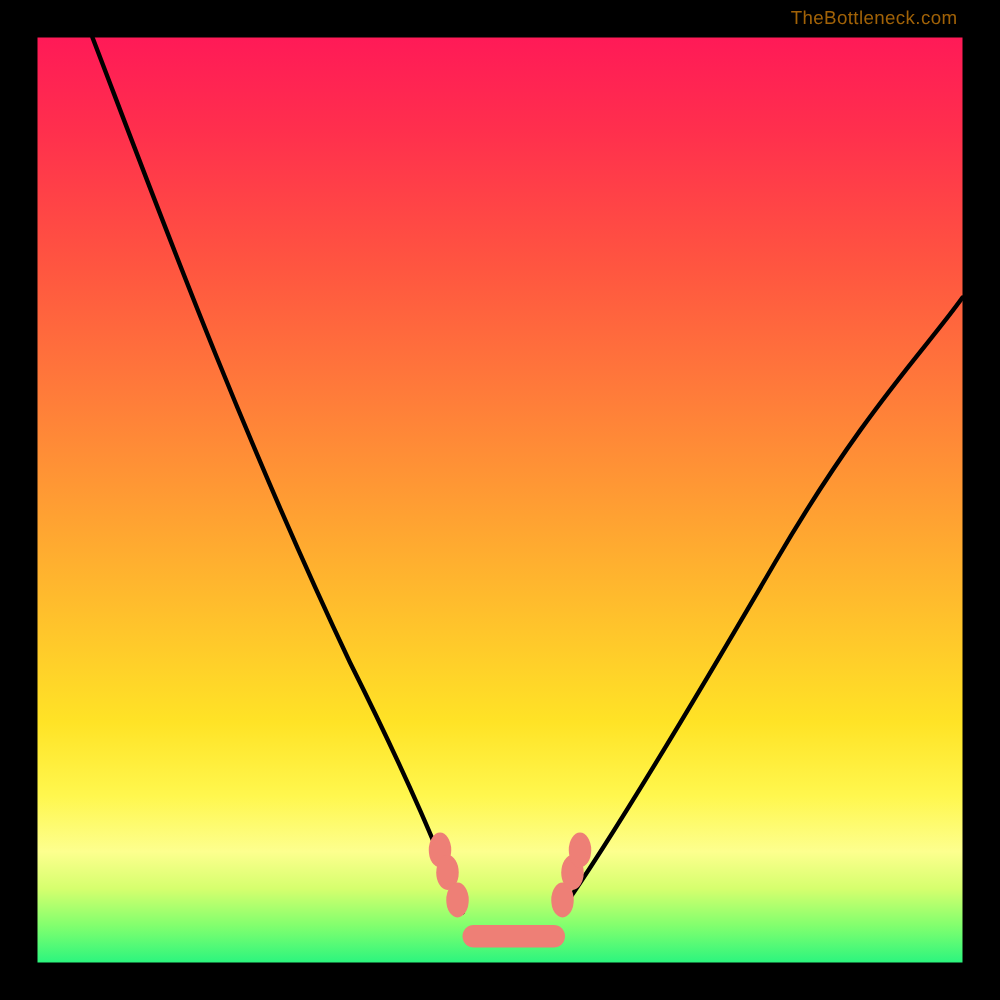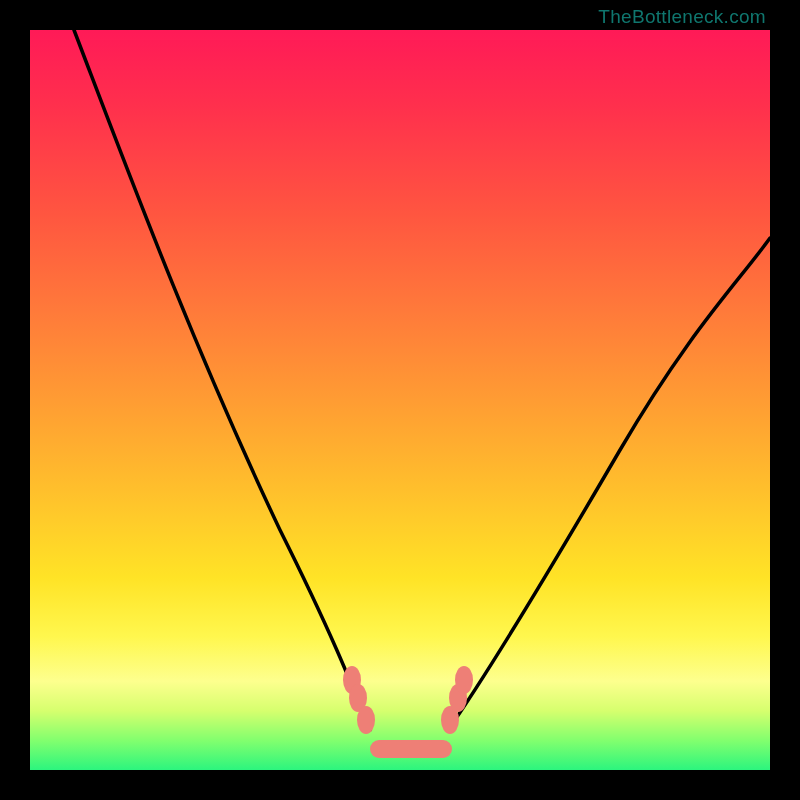--- a/index.html
+++ b/index.html
@@ -37,22 +37,22 @@
       #fdff8e 88%,
       #d6ff6e 92%,
       #82ff6e 96%,
       #2cf57e 100%
     );
   }
   .watermark {
     position: absolute;
     top: 6px;
     right: 34px;
-    color: #0f766e;
-    font-size: 19px;
+    color: #a16207;
+    font-size: 15px;
     letter-spacing: 0.3px;
     font-weight: 400;
   }
   svg.curves {
     position: absolute;
     left: 0;
     top: 0;
     width: 740px;
     height: 740px;
     overflow: visible;

